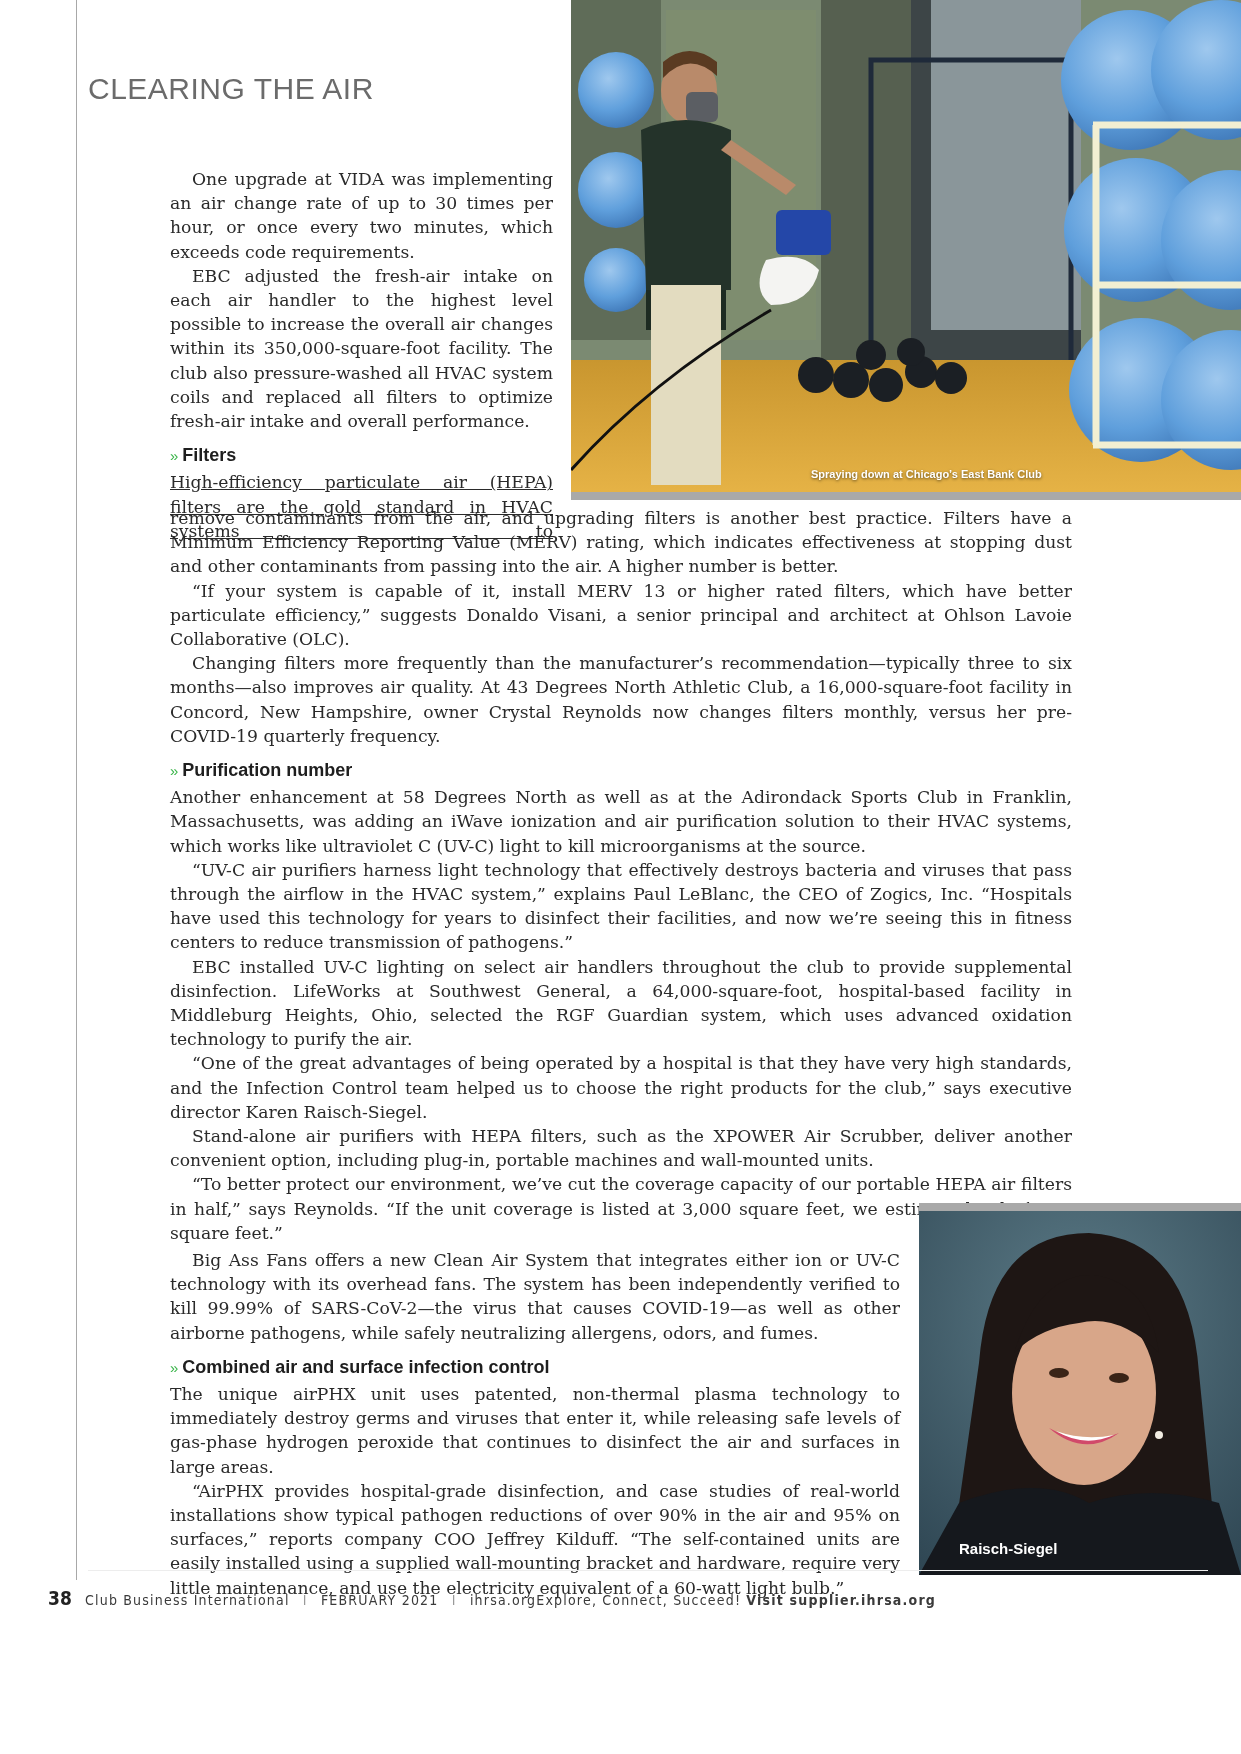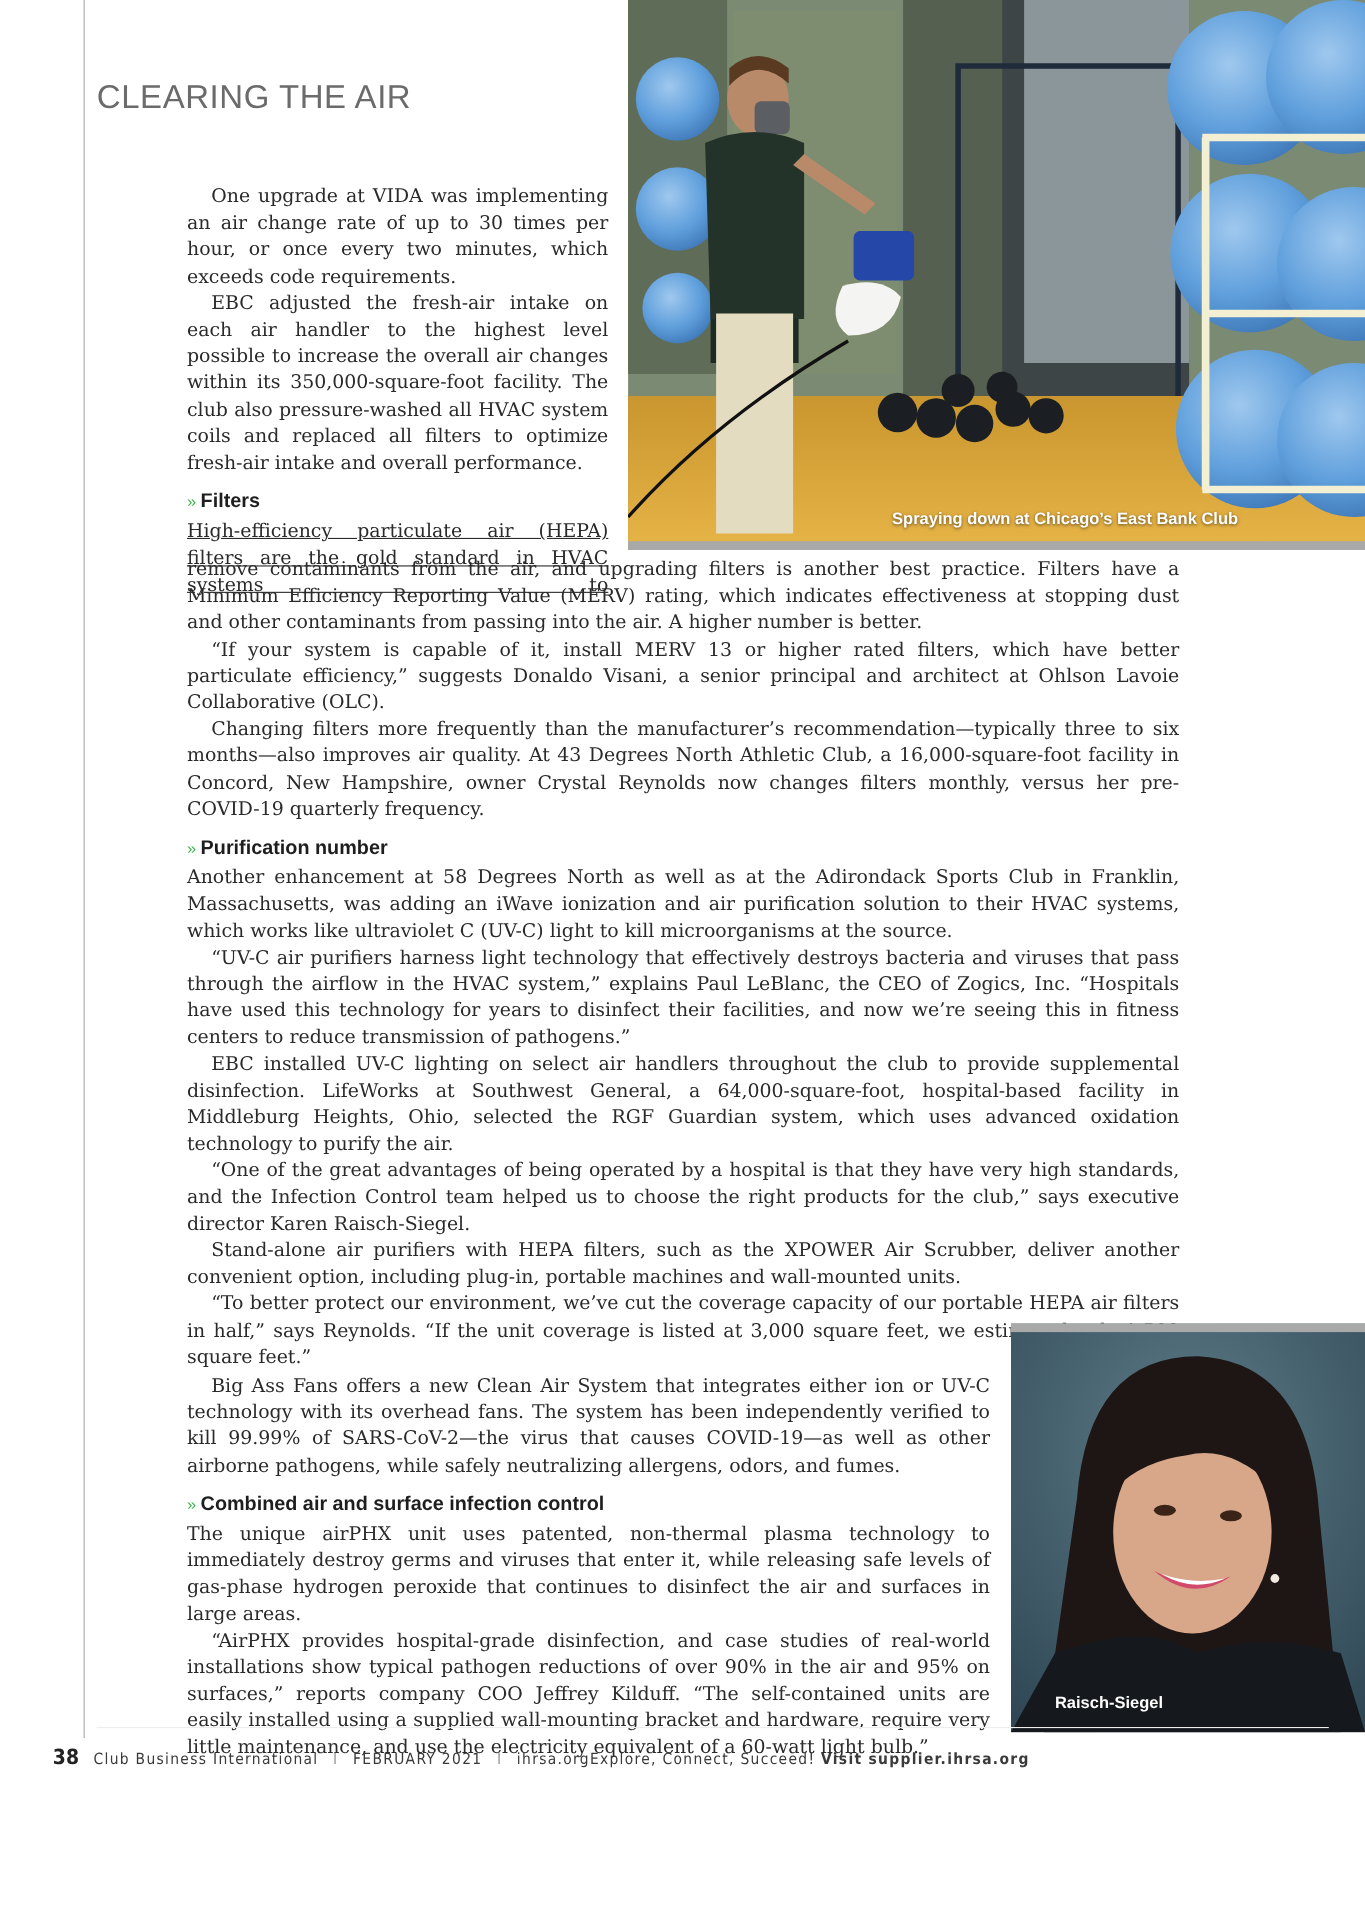--- a/index.html
+++ b/index.html
@@ -2,21 +2,21 @@
 <html><head>
 <meta charset="utf-8">
 <style>
   html, body { margin: 0; padding: 0; background: #ffffff; }
   body { width: 1241px; height: 1754px; position: relative; overflow: hidden; font-family: "DejaVu Serif", serif; color: #2a2a2a; }
   .vrule { position: absolute; left: 76px; top: 0; width: 1px; height: 1580px; background: #a8a8a8; }
   .section-title { position: absolute; left: 88px; top: 72px; margin: 0; font-family: "Liberation Sans", sans-serif; font-weight: 400; font-size: 30px; letter-spacing: 0.5px; color: #6b6b6b; }
 
   .photo1 { position: absolute; left: 571px; top: 0; width: 670px; height: 500px; overflow: hidden; }
   .photo1 .bottom-bar { position: absolute; left: 0; right: 0; bottom: 0; height: 8px; background: #a9a9a9; }
-  .photo1 .caption { position: absolute; left: 240px; bottom: 20px; font-family: "Liberation Sans", sans-serif; font-weight: 700; font-size: 15px; color: #ffffff; text-shadow: 0 1px 3px rgba(0,0,0,0.6); }
+  .photo1 .caption { position: absolute; left: 240px; bottom: 20px; font-family: "Liberation Sans", sans-serif; font-weight: 700; font-size: 11px; color: #ffffff; text-shadow: 0 1px 3px rgba(0,0,0,0.6); }
 
   .photo2 { position: absolute; left: 919px; top: 1203px; width: 322px; height: 372px; overflow: hidden; }
   .photo2 .top-bar { position: absolute; left: 0; right: 0; top: 0; height: 8px; background: #a9a9a9; }
   .photo2 .caption { position: absolute; left: 20px; bottom: 18px; font-family: "Liberation Sans", sans-serif; font-weight: 700; font-size: 15px; color: #ffffff; margin-left: 20px; }
 
   .col { position: absolute; font-size: 17.2px; line-height: 24.2px; text-align: justify; }
   .col p { margin: 0; text-indent: 22px; }
   .col p.noindent { text-indent: 0; }
   .subhead { font-family: Liberation Sans, sans-serif; font-weight: 700; font-size: 18px; color: #1e1e1e; margin: 10px 0 2px 0; text-indent: 0 !important; }
   .subhead .chev { color: #3bb54a; font-size: 15px; margin-right: 4px; font-weight: 400; }

